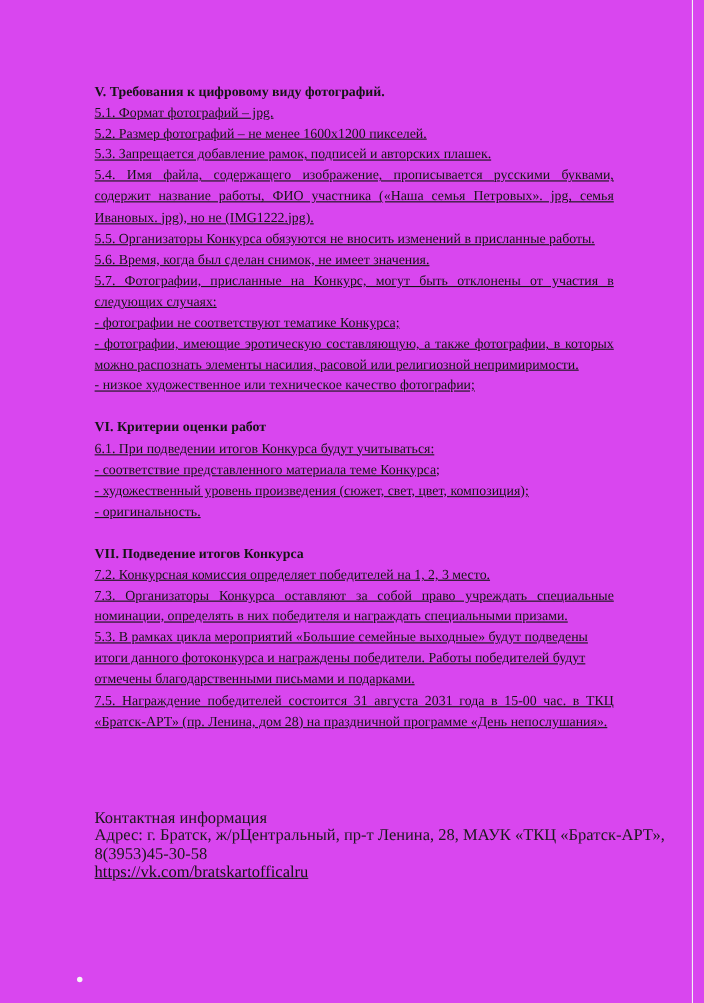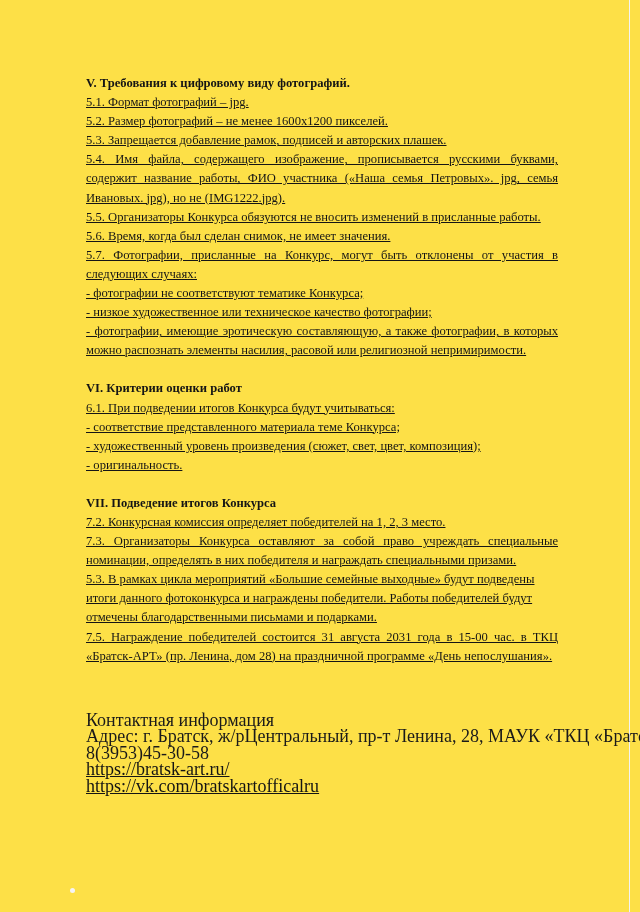--- a/index.html
+++ b/index.html
@@ -5,21 +5,21 @@
 <style>
   html, body {
     margin: 0;
     padding: 0;
     background: #ffffff;
   }
   #page {
     position: relative;
     width: 640px;
     height: 912px;
-    background: #fde047;
+    background: #d946ef;
     overflow: hidden;
     box-sizing: border-box;
   }
   
   #page-edge-right {
     position: absolute;
     top: 0;
     left: 629px;
     width: 1px;
     height: 912px;
@@ -52,24 +52,24 @@
   }
   .para.noj {
     text-align: left;
   }
   .gap {
     height: 19px;
   }
   #contact {
     position: absolute;
     left: 86px;
-    top: 712px;
+    top: 736px;
     width: 480px;
     font-family: "Liberation Serif", "DejaVu Serif", serif;
-    font-size: 18px;
+    font-size: 15px;
     line-height: 16.4px;
     color: #1a1a1a;
     text-align: left;
   }
   #contact .cline {
     margin: 0;
     white-space: nowrap;
   }
   #contact .link {
     text-decoration: underline;
@@ -97,22 +97,22 @@
 
     <div class="heading">V. Требования к цифровому виду фотографий.</div>
     <div class="para noj">5.1. Формат фотографий – jpg.</div>
     <div class="para noj">5.2. Размер фотографий – не менее 1600х1200 пикселей.</div>
     <div class="para noj">5.3. Запрещается добавление рамок, подписей и авторских плашек.</div>
     <div class="para">5.4. Имя файла, содержащего изображение, прописывается русскими буквами, содержит название работы, ФИО участника («Наша семья Петровых». jpg, семья Ивановых. jpg), но не (IMG1222.jpg).</div>
     <div class="para">5.5. Организаторы Конкурса обязуются не вносить изменений в присланные работы.</div>
     <div class="para noj">5.6. Время, когда был сделан снимок, не имеет значения.</div>
     <div class="para">5.7. Фотографии, присланные на Конкурс, могут быть отклонены от участия в следующих случаях:</div>
     <div class="para noj">- фотографии не соответствуют тематике Конкурса;</div>
+    <div class="para">- фотографии, имеющие эротическую составляющую, а также фотографии, в которых можно распознать элементы насилия, расовой или религиозной непримиримости.</div>
     <div class="para noj">- низкое художественное или техническое качество фотографии;</div>
-    <div class="para">- фотографии, имеющие эротическую составляющую, а также фотографии, в которых можно распознать элементы насилия, расовой или религиозной непримиримости.</div>
 
     <div class="gap"></div>
 
     <div class="heading">VI. Критерии оценки работ</div>
     <div class="para noj">6.1. При подведении итогов Конкурса будут учитываться:</div>
     <div class="para noj">-  соответствие представленного материала теме Конкурса;</div>
     <div class="para noj">- художественный уровень произведения (сюжет, свет, цвет, композиция);</div>
     <div class="para noj">- оригинальность.</div>
 
     <div class="gap"></div>
@@ -122,19 +122,18 @@
     <div class="para">7.3. Организаторы Конкурса оставляют за собой право учреждать специальные номинации, определять в них победителя и награждать специальными призами.</div>
     <div class="para noj">5.3. В рамках цикла мероприятий «Большие семейные выходные» будут подведены итоги данного фотоконкурса и награждены победители. Работы победителей будут отмечены благодарственными письмами и подарками.</div>
     <div class="para">7.5. Награждение победителей состоится 31 августа 2031 года в 15-00 час. в ТКЦ «Братск-АРТ» (пр. Ленина, дом 28) на праздничной программе «День непослушания».</div>
 
   </div>
 
   <div id="contact">
     <div class="cline">Контактная информация</div>
     <div class="cline">Адрес: г. Братск, ж/рЦентральный, пр-т Ленина, 28, МАУК «ТКЦ «Братск-АРТ»,</div>
     <div class="cline">8(3953)45-30-58</div>
-    <div class="cline"><span class="link">https://bratsk-art.ru/</span></div>
     <div class="cline"><span class="link">https://vk.com/bratskartofficalru</span></div>
   </div>
 
   <div class="smudge"></div>
 
 </div>
 
 </body></html>

